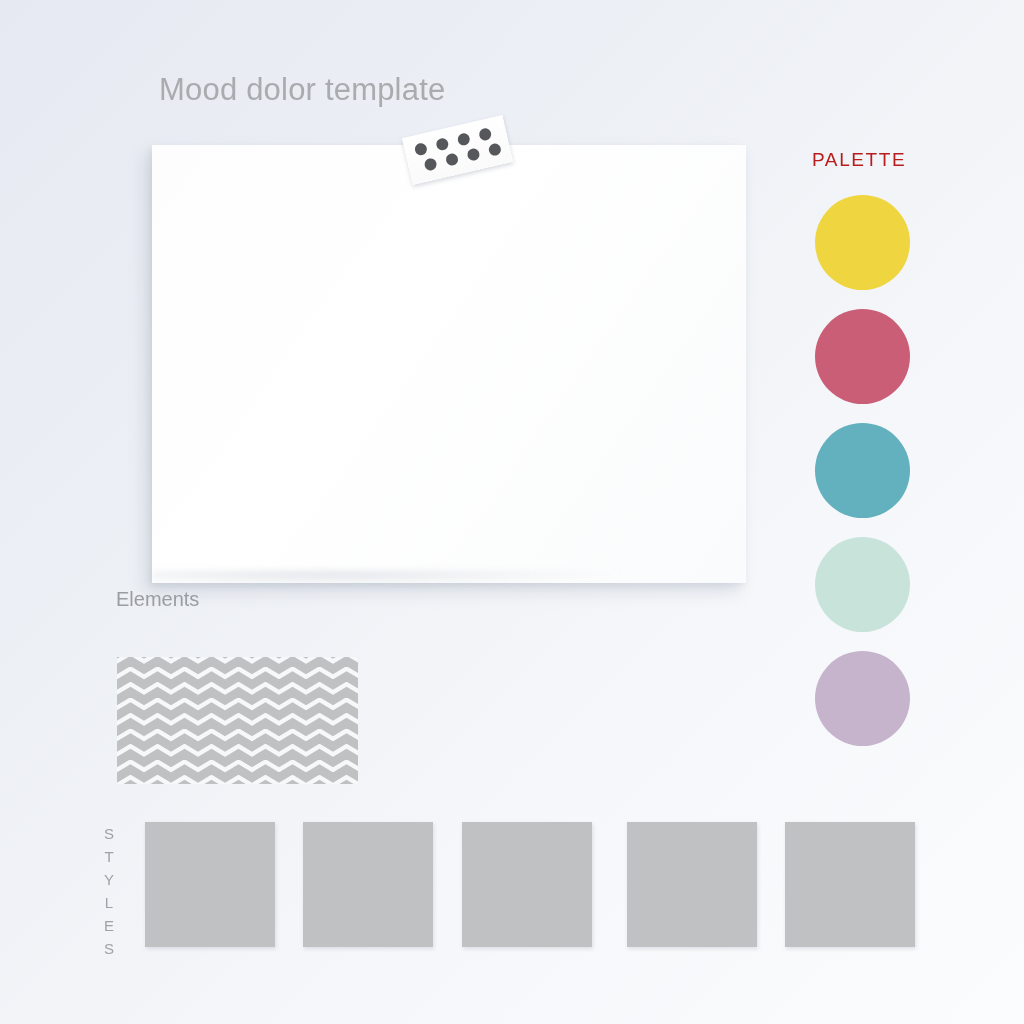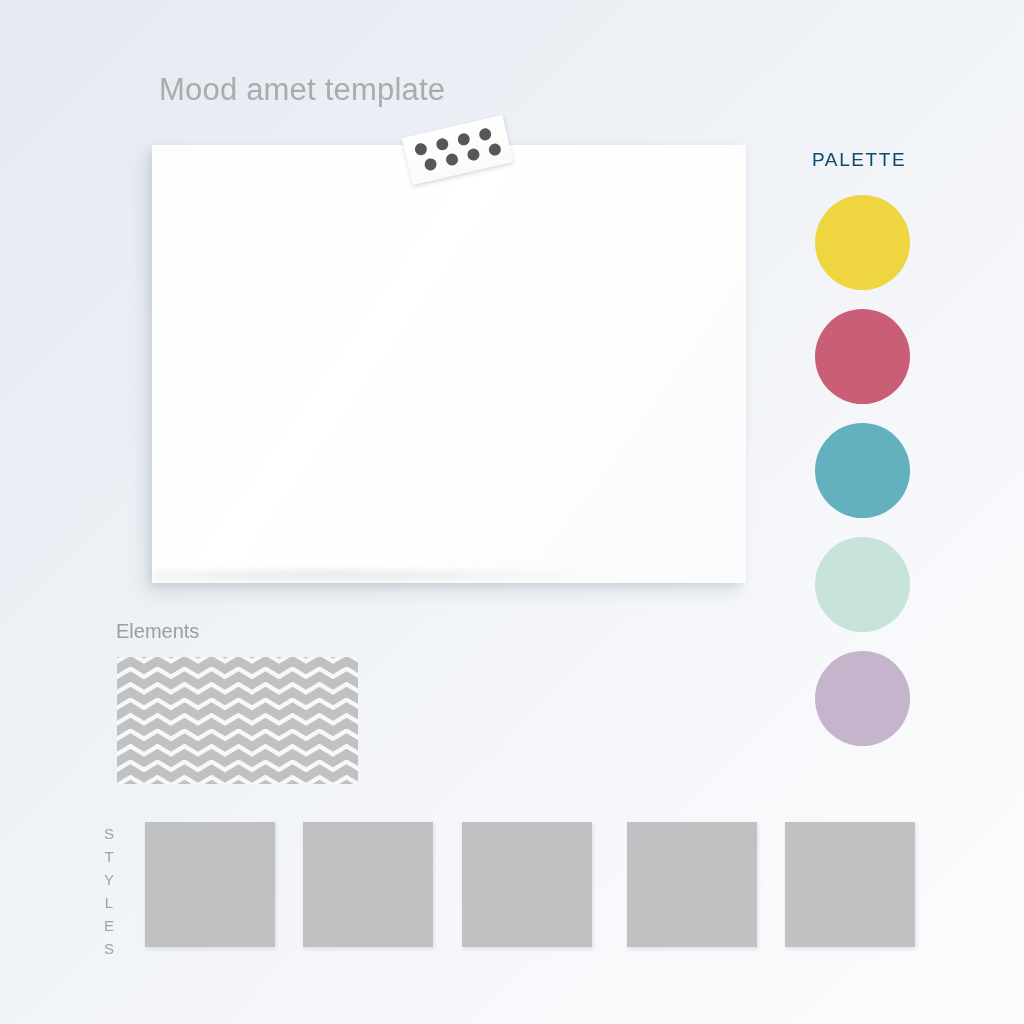--- a/index.html
+++ b/index.html
@@ -41,27 +41,27 @@
     box-shadow:0 2px 4px rgba(110,120,140,0.28);
   }
   .tape .dot{
     position:absolute; width:12px; height:12px; border-radius:50%;
     background:#3E4044; opacity:.88;
   }
 
   
   .palette-label{
     position:absolute; left:812px; top:149px;
-    font-size:19px; letter-spacing:1.6px; color:#0c4a6e; font-weight:400;
+    font-size:19px; letter-spacing:1.6px; color:#b91c1c; font-weight:400;
   }
   .swatch{ position:absolute; left:815px; width:95px; height:95px; border-radius:50%; }
 
   
   .elements-label{
-    position:absolute; left:116px; top:620px;
+    position:absolute; left:116px; top:588px;
     font-size:20px; color:#9A9DA1; font-weight:400;
   }
   .chevron{
     position:absolute; left:117px; top:657px; width:241px; height:127px;
     overflow:hidden;
   }
 
   
   .lorem{
     position:absolute; left:484px; top:646px; width:310px;
@@ -78,21 +78,21 @@
     position:absolute; top:822px; width:130px; height:125px;
     background:#BFC1C3;
     box-shadow:1px 2px 4px rgba(130,138,155,0.22);
   }
 </style>
 </head>
 <body>
 
 <div id="stage">
 
-  <div class="page-title">Mood amet template</div>
+  <div class="page-title">Mood dolor template</div>
 
   <div class="board-wrap">
     <div class="board"></div>
     <div class="board-fold"></div>
   </div>
 
   <div class="tape" id="tape">
       <div class="dot" style="left: 10px; top: 9px; background: rgb(62, 64, 68);"></div>
       <div class="dot" style="left: 32px; top: 9px; background: rgb(62, 64, 68);"></div>
       <div class="dot" style="left: 54px; top: 9px; background: rgb(62, 64, 68);"></div>

